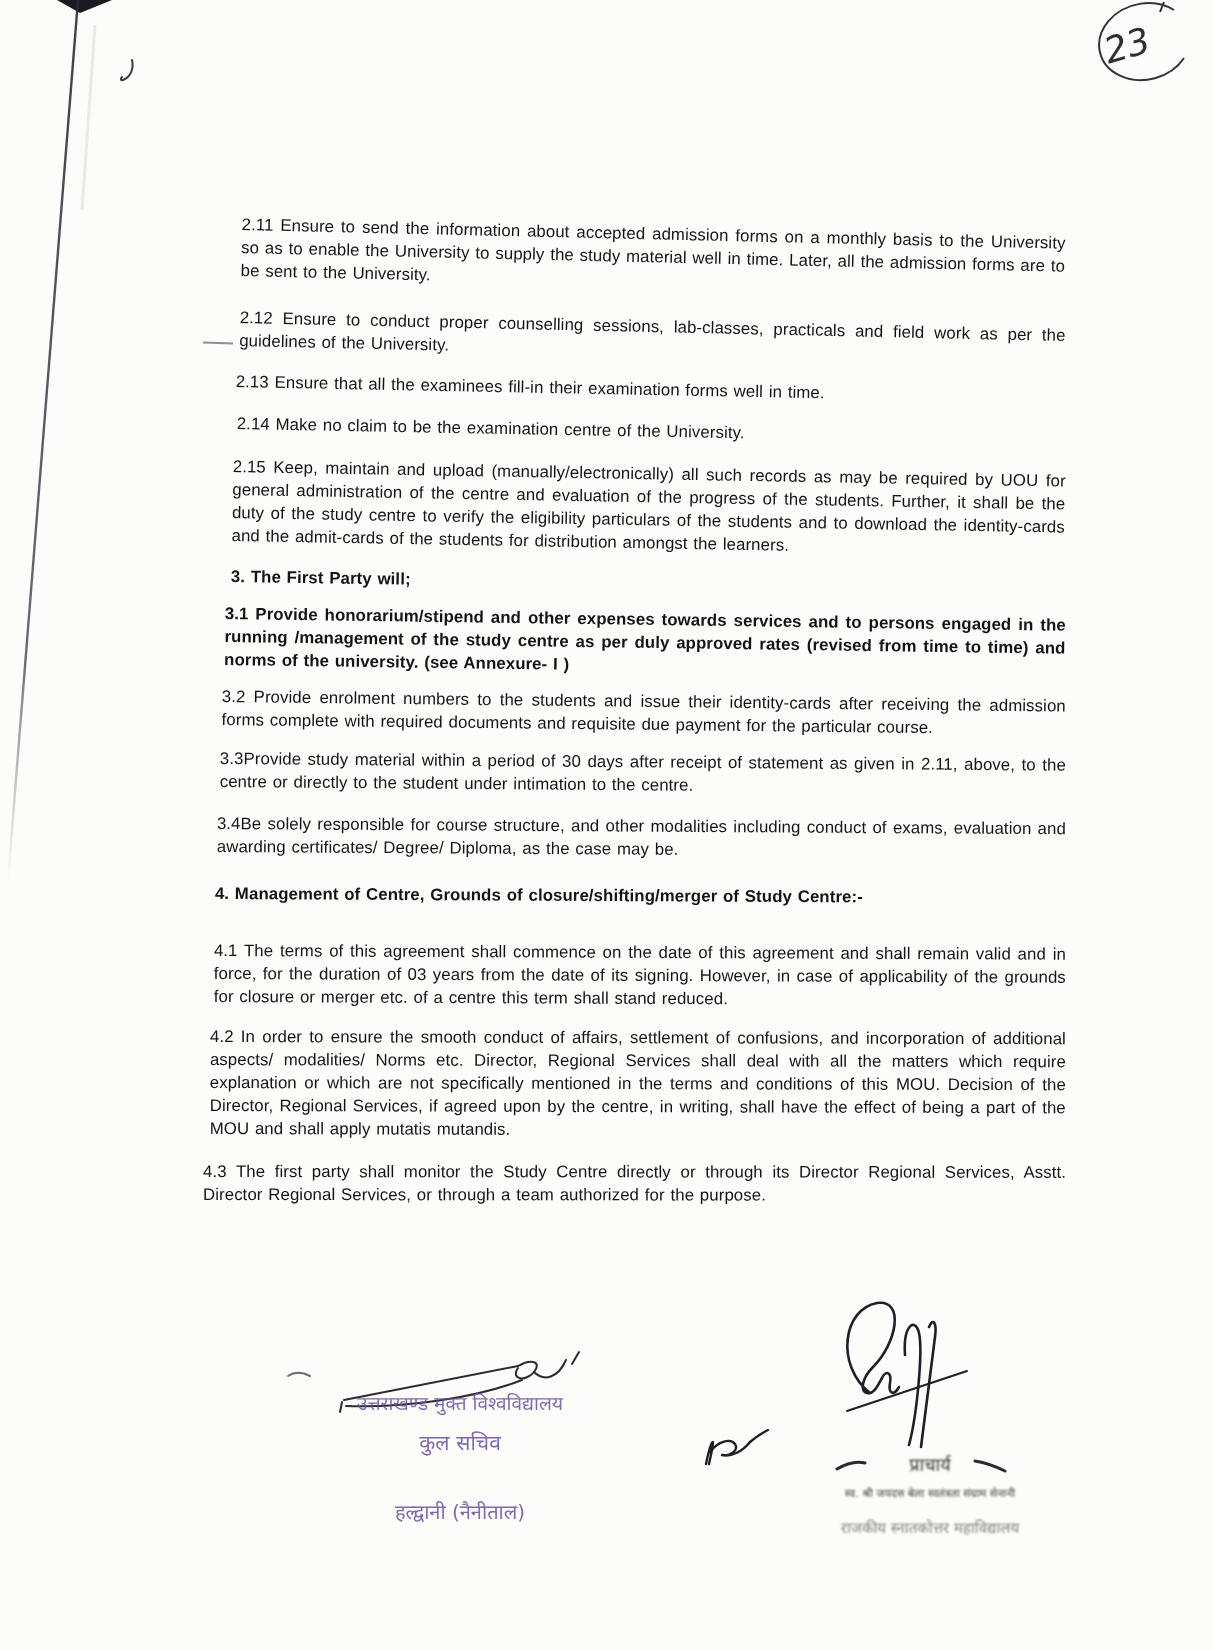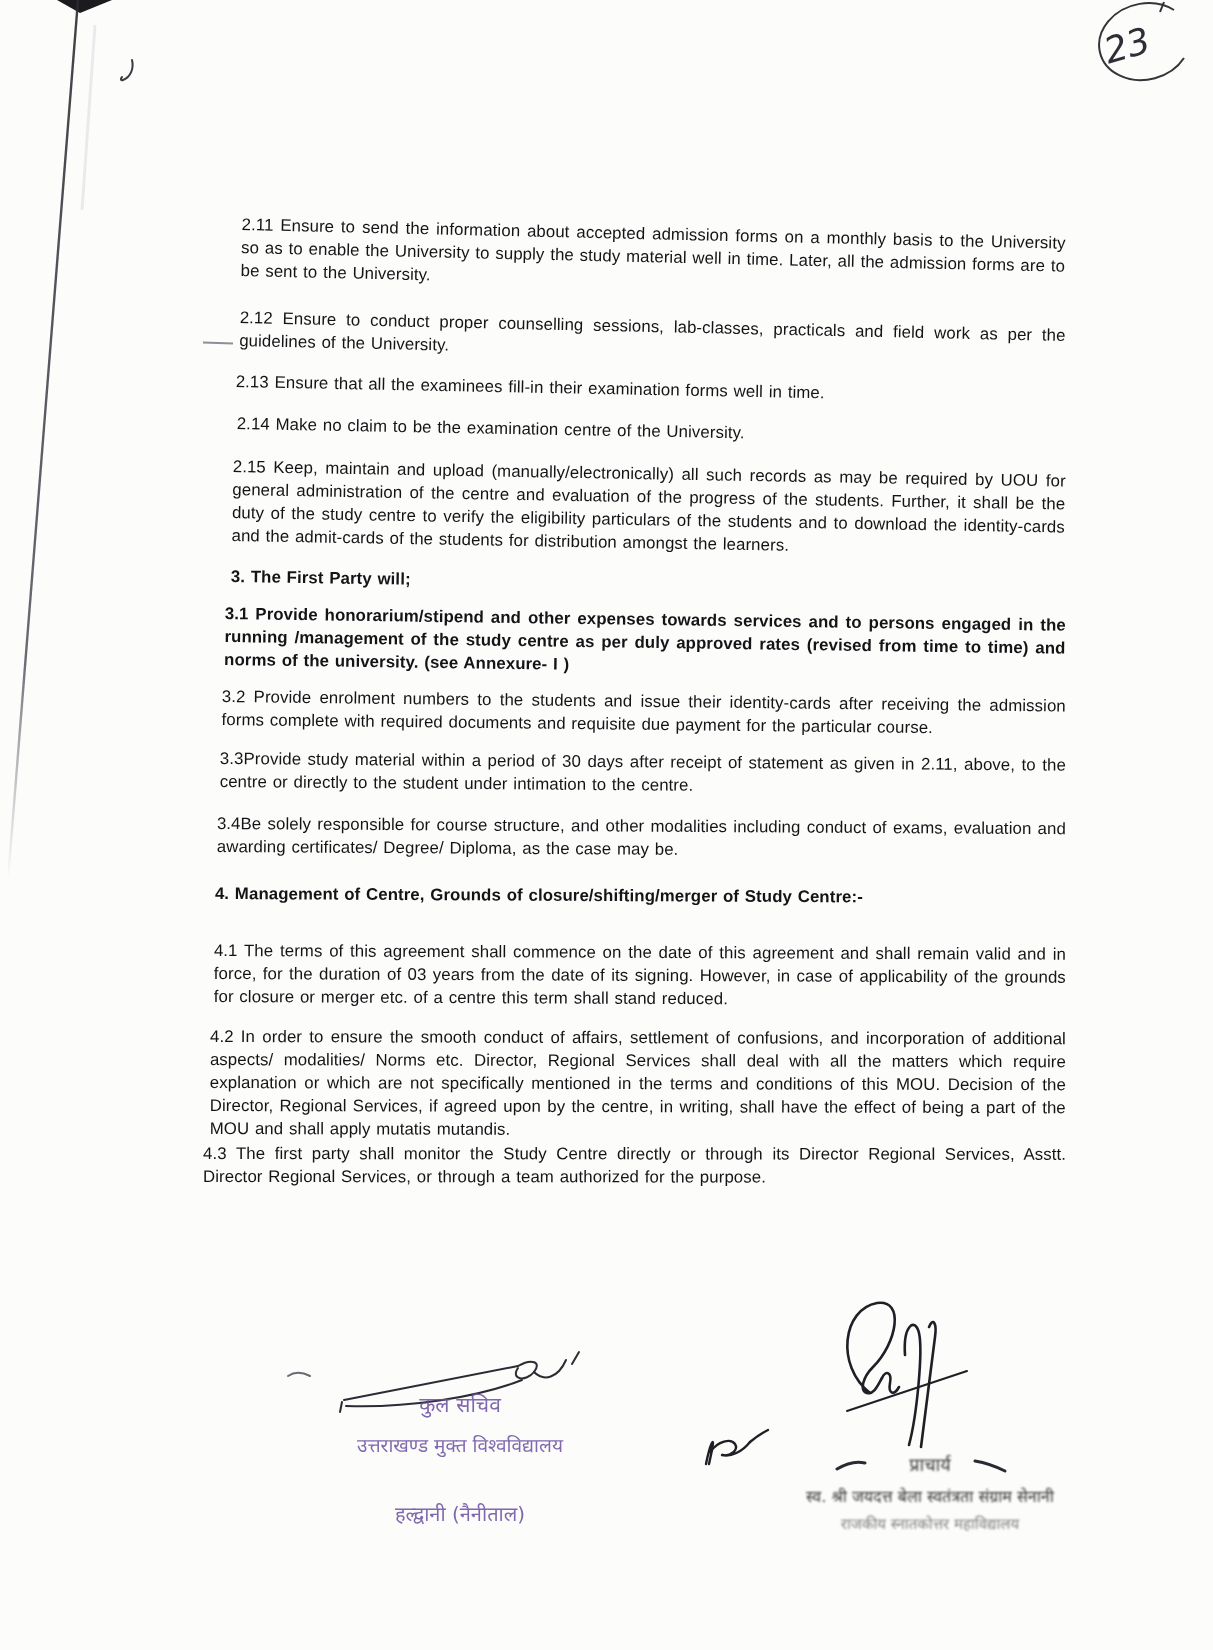--- a/index.html
+++ b/index.html
@@ -72,36 +72,36 @@
 
     <div class="para single bold" style="margin-top:18px;margin-left:31px;transform:rotate(0.85deg);">3. The First Party will;</div>
     <div class="para bold" style="margin-top:14px;margin-left:25px;transform:rotate(0.8deg);">3.1 Provide honorarium/stipend and other expenses towards services and to persons engaged in the running /management of the study centre as per duly approved rates (revised from time to time) and norms of the university. (see Annexure- I )</div>
     <div class="para" style="margin-top:14px;margin-left:22px;transform:rotate(0.65deg);">3.2 Provide enrolment numbers to the students and issue  their identity-cards after receiving the admission forms complete with required documents and requisite due payment for the particular course.</div>
     <div class="para" style="margin-top:16px;margin-left:20px;transform:rotate(0.45deg);">3.3Provide study material within a period of 30 days after receipt of statement as given in 2.11, above, to the centre or directly to the student under intimation to the centre.</div>
     <div class="para" style="margin-top:19px;margin-left:17px;transform:rotate(0.35deg);">3.4Be solely responsible for course structure, and other modalities including conduct of exams, evaluation and awarding certificates/ Degree/ Diploma, as the case may be.</div>
 
     <div class="para single bold" style="margin-top:24px;margin-left:15px;transform:rotate(0.3deg);">4. Management of Centre, Grounds of closure/shifting/merger of Study Centre:-</div>
     <div class="para" style="margin-top:34px;margin-left:14px;transform:rotate(0.25deg);">4.1 The terms of this agreement shall commence on the date of this agreement and shall remain valid and in force, for the duration of 03 years from the date of its signing. However, in case of applicability of the grounds for closure or merger etc. of a centre this term shall stand reduced.</div>
     <div class="para" style="margin-top:17px;margin-left:10px;transform:rotate(0.15deg);"><span>4.2 In order to ensure the smooth conduct of affairs, settlement of confusions, and incorporation of additional aspects/ modalities/ Norms etc. Director, Regional Services shall deal with all the matters which require explanation or which are not specifically mentioned in the terms and conditions of this MOU. Decision of the Director, Regional Services, if agreed upon by the centre, in writing, shall have the effect of being a part of the MOU and shall apply </span><span class="ital">mutatis mutandis.</span></div>
-    <div class="para" style="margin-top:2px;margin-left:3px;transform:rotate(0.05deg);">4.3 The first party shall monitor the Study Centre directly or through its Director Regional Services, Asstt. Director Regional Services, or through a team authorized for the purpose.</div>
+    <div class="para" style="margin-top:20px;margin-left:3px;transform:rotate(0.05deg);">4.3 The first party shall monitor the Study Centre directly or through its Director Regional Services, Asstt. Director Regional Services, or through a team authorized for the purpose.</div>
 
   </div>
 
   <svg class="artifact sig" style="left:286px;top:1350px;" width="300" height="70" viewBox="0 0 300 70">
     <path d="M2 26 C 8 22 16 22 24 26" stroke="#6a6a75" stroke-width="2"></path>
     <path d="M56 52 L 54 62" stroke="#2b2b33" stroke-width="2"></path>
     <path d="M58 50 L 232 16" stroke="#2b2b33" stroke-width="2"></path>
     <path d="M60 56 C 120 58 190 48 236 30" stroke="#2b2b33" stroke-width="2"></path>
     <path d="M232 16 C 246 8 256 12 248 22 C 240 32 224 30 232 18" stroke="#2b2b33" stroke-width="2"></path>
     <path d="M248 22 C 258 32 272 28 280 10" stroke="#2b2b33" stroke-width="2"></path>
     <path d="M286 14 L 293 2" stroke="#2b2b33" stroke-width="2"></path>
   </svg>
   <div class="stamp" style="left:300px;top:1390px;width:320px;color:#6b4fa1;opacity:.85;">
+    <div class="ln" style="font-size:19px;margin-bottom:12px;">उत्तराखण्ड मुक्त विश्वविद्यालय</div>
     <div class="ln" style="font-size:21px;margin-bottom:14px;">कुल सचिव</div>
-    <div class="ln" style="font-size:19px;margin-bottom:12px;">उत्तराखण्ड मुक्त विश्वविद्यालय</div>
     <div class="ln" style="font-size:20px;margin-top:42px;">हल्द्वानी (नैनीताल)</div>
   </div>
 
   <svg class="artifact sig" style="left:815px;top:1293px;" width="160" height="175" viewBox="0 0 160 175">
     <path d="M55 100 C 20 72 28 16 62 10 C 90 6 82 50 58 74 C 48 84 44 98 52 100 C 59 102 63 92 67 85" stroke="#1f1f26" stroke-width="2.6"></path>
     <path d="M67 85 C 71 77 77 79 75 90 C 73 101 79 103 84 94" stroke="#1f1f26" stroke-width="2.6"></path>
     <path d="M90 62 C 88 32 100 24 104 40 C 108 58 102 122 94 152" stroke="#1f1f26" stroke-width="2.6"></path>
     <path d="M114 34 C 118 24 122 30 120 44 L 106 154" stroke="#1f1f26" stroke-width="2.6"></path>
     <path d="M32 118 L 152 78" stroke="#1f1f26" stroke-width="2"></path>
   </svg>
@@ -109,17 +109,17 @@
     <path d="M8 42 C 12 22 17 12 14 28 L 11 42" stroke="#1f1f26" stroke-width="2.4"></path>
     <path d="M12 30 C 20 19 33 16 37 22 C 41 28 32 35 24 33 C 33 35 44 30 52 20" stroke="#1f1f26" stroke-width="2.4"></path>
     <path d="M52 20 C 58 15 64 11 70 8" stroke="#1f1f26" stroke-width="2.4"></path>
   </svg>
   <svg class="artifact sig" style="left:835px;top:1455px;" width="180" height="20" viewBox="0 0 180 20">
     <path d="M2 14 C 12 8 22 6 30 8" stroke="#2a2a32" stroke-width="3"></path>
     <path d="M140 6 C 152 8 162 12 170 16" stroke="#2a2a32" stroke-width="3"></path>
   </svg>
   <div class="stamp" style="left:760px;top:1452px;width:340px;color:#000000;opacity:.8;filter:blur(.8px);">
     <div class="ln" style="font-size:18px;margin-bottom:9px;">प्राचार्य</div>
-    <div class="ln" style="font-size:16px;margin-bottom:6px;text-align:center;">स्व. श्री जयदत्त बेला स्वतंत्रता संग्राम सेनानी</div>
+    <div class="ln" style="font-size:11px;margin-bottom:17px;text-align:center;">स्व. श्री जयदत्त बेला स्वतंत्रता संग्राम सेनानी</div>
     <div class="ln" style="font-size:15px;opacity:.65;">राजकीय स्नातकोत्तर महाविद्यालय</div>
   </div>
 
 </div>
 
 </body></html>

